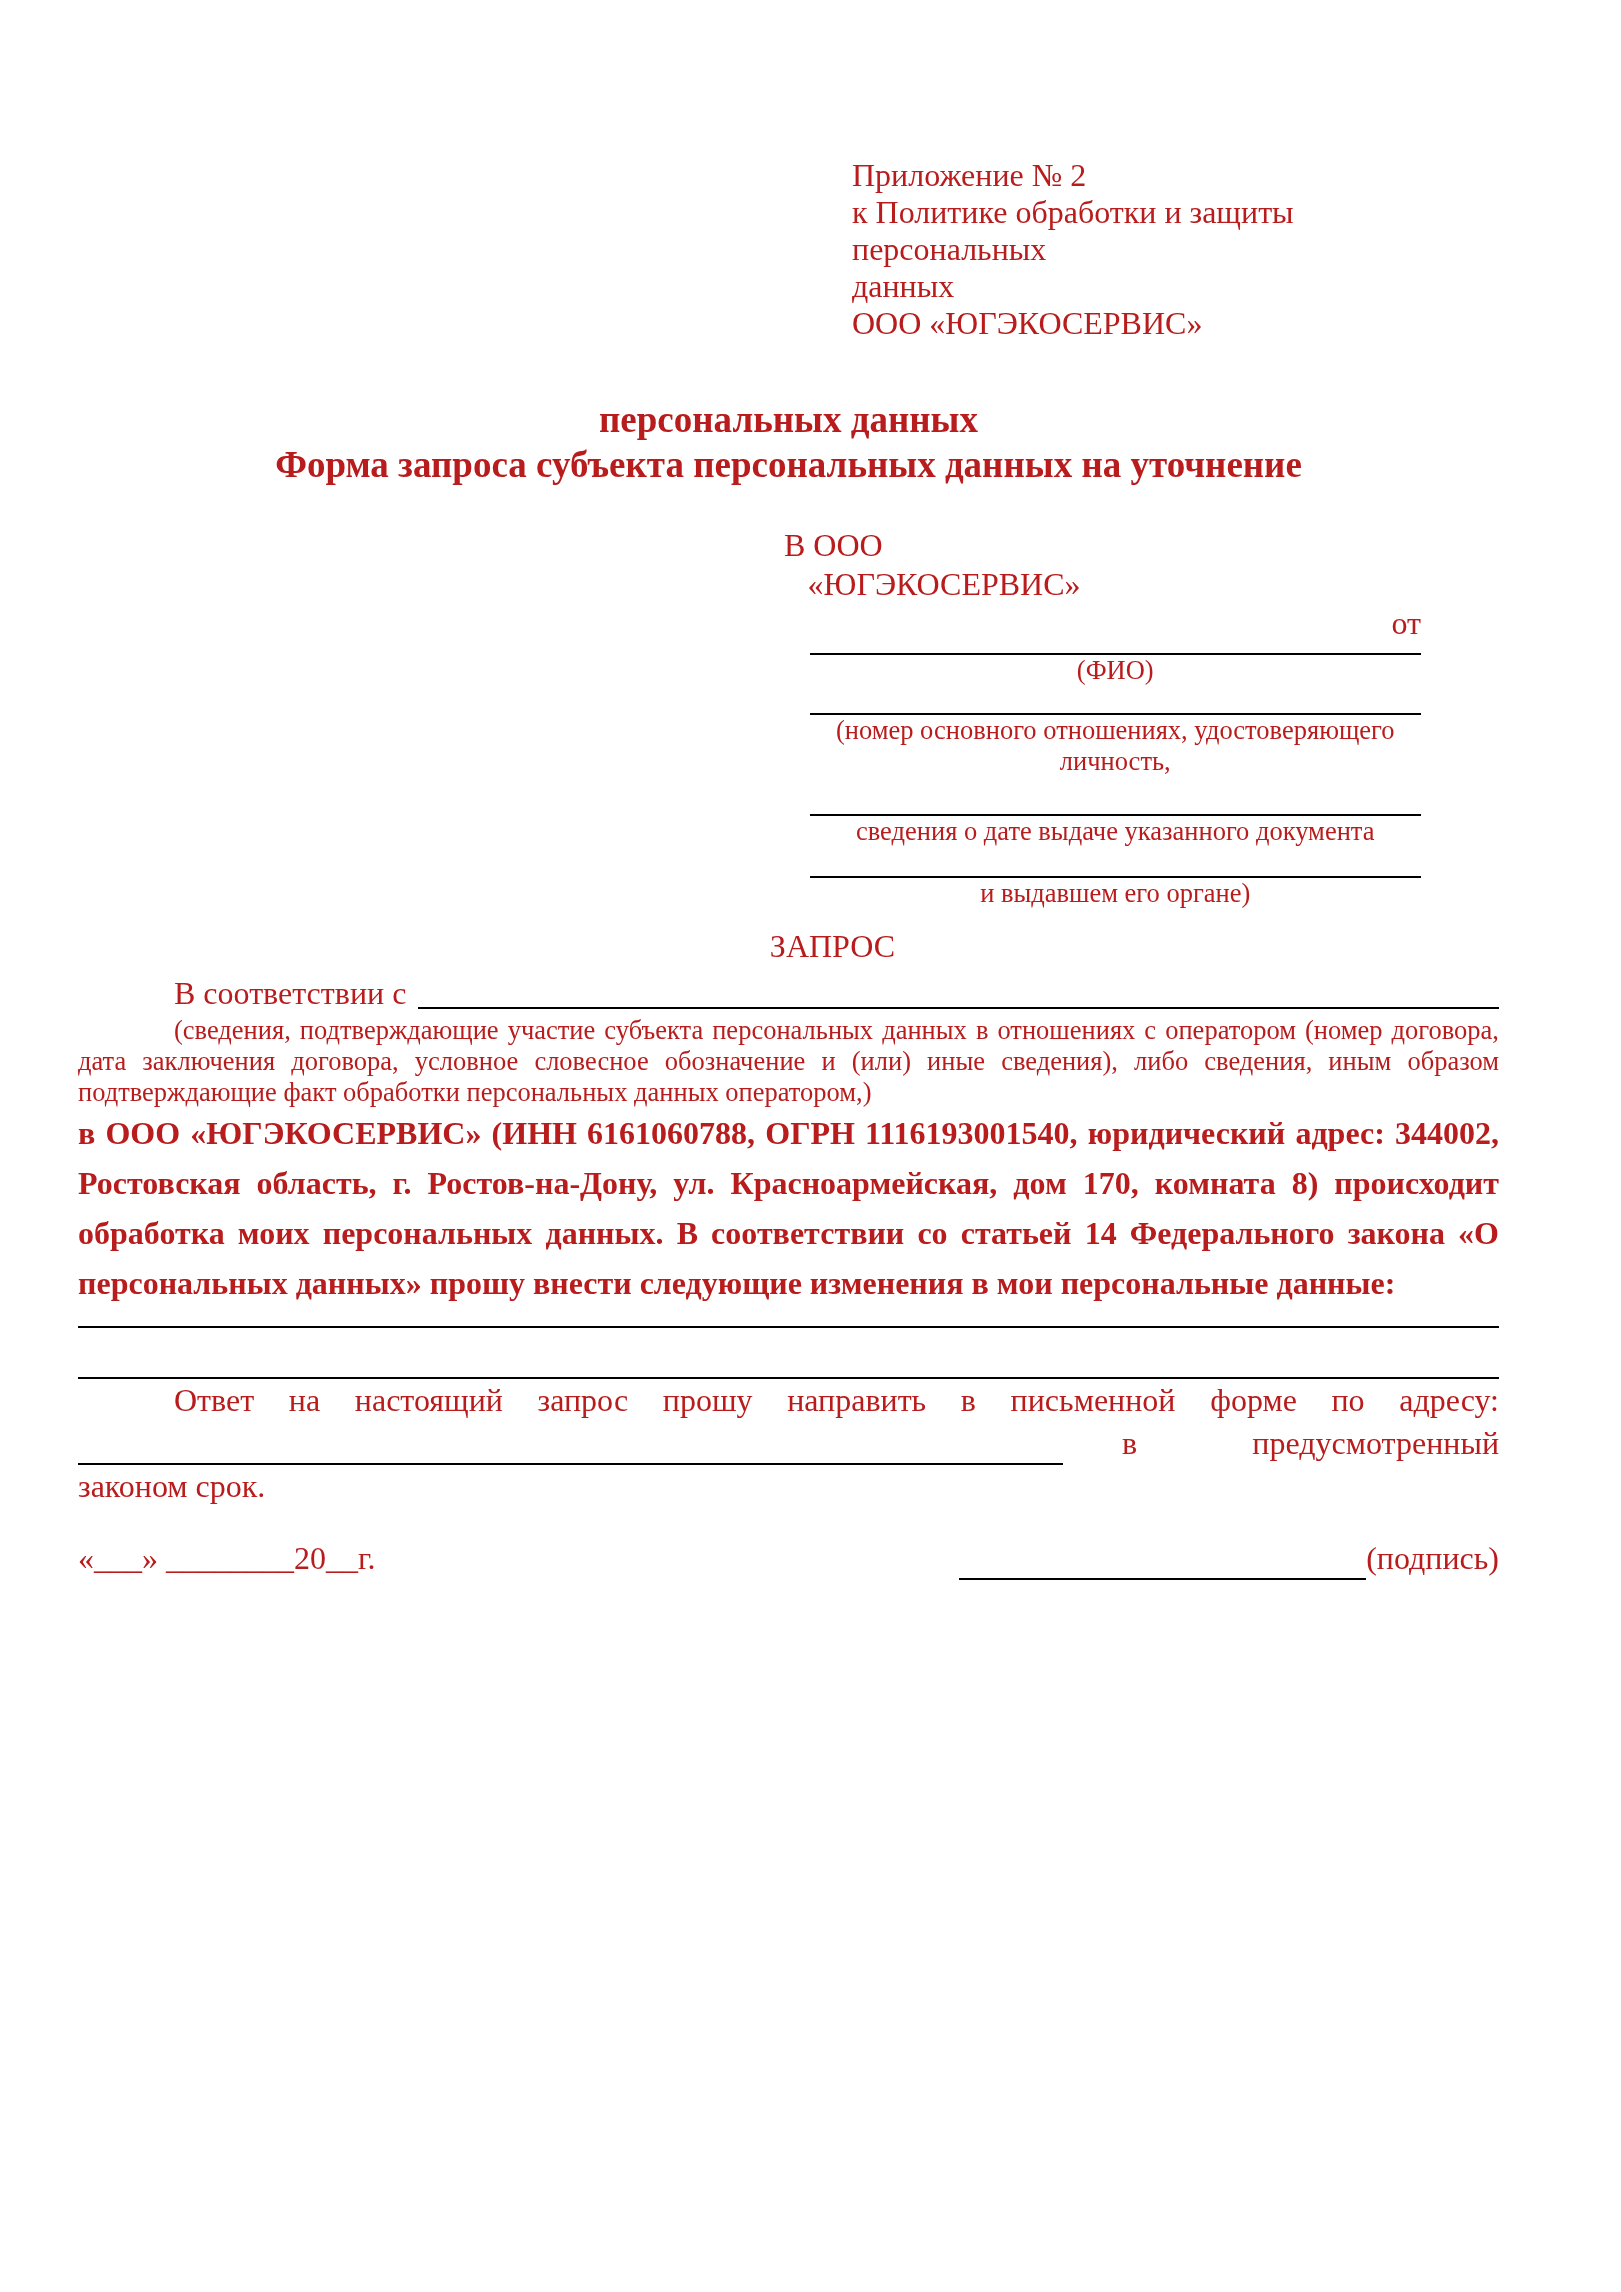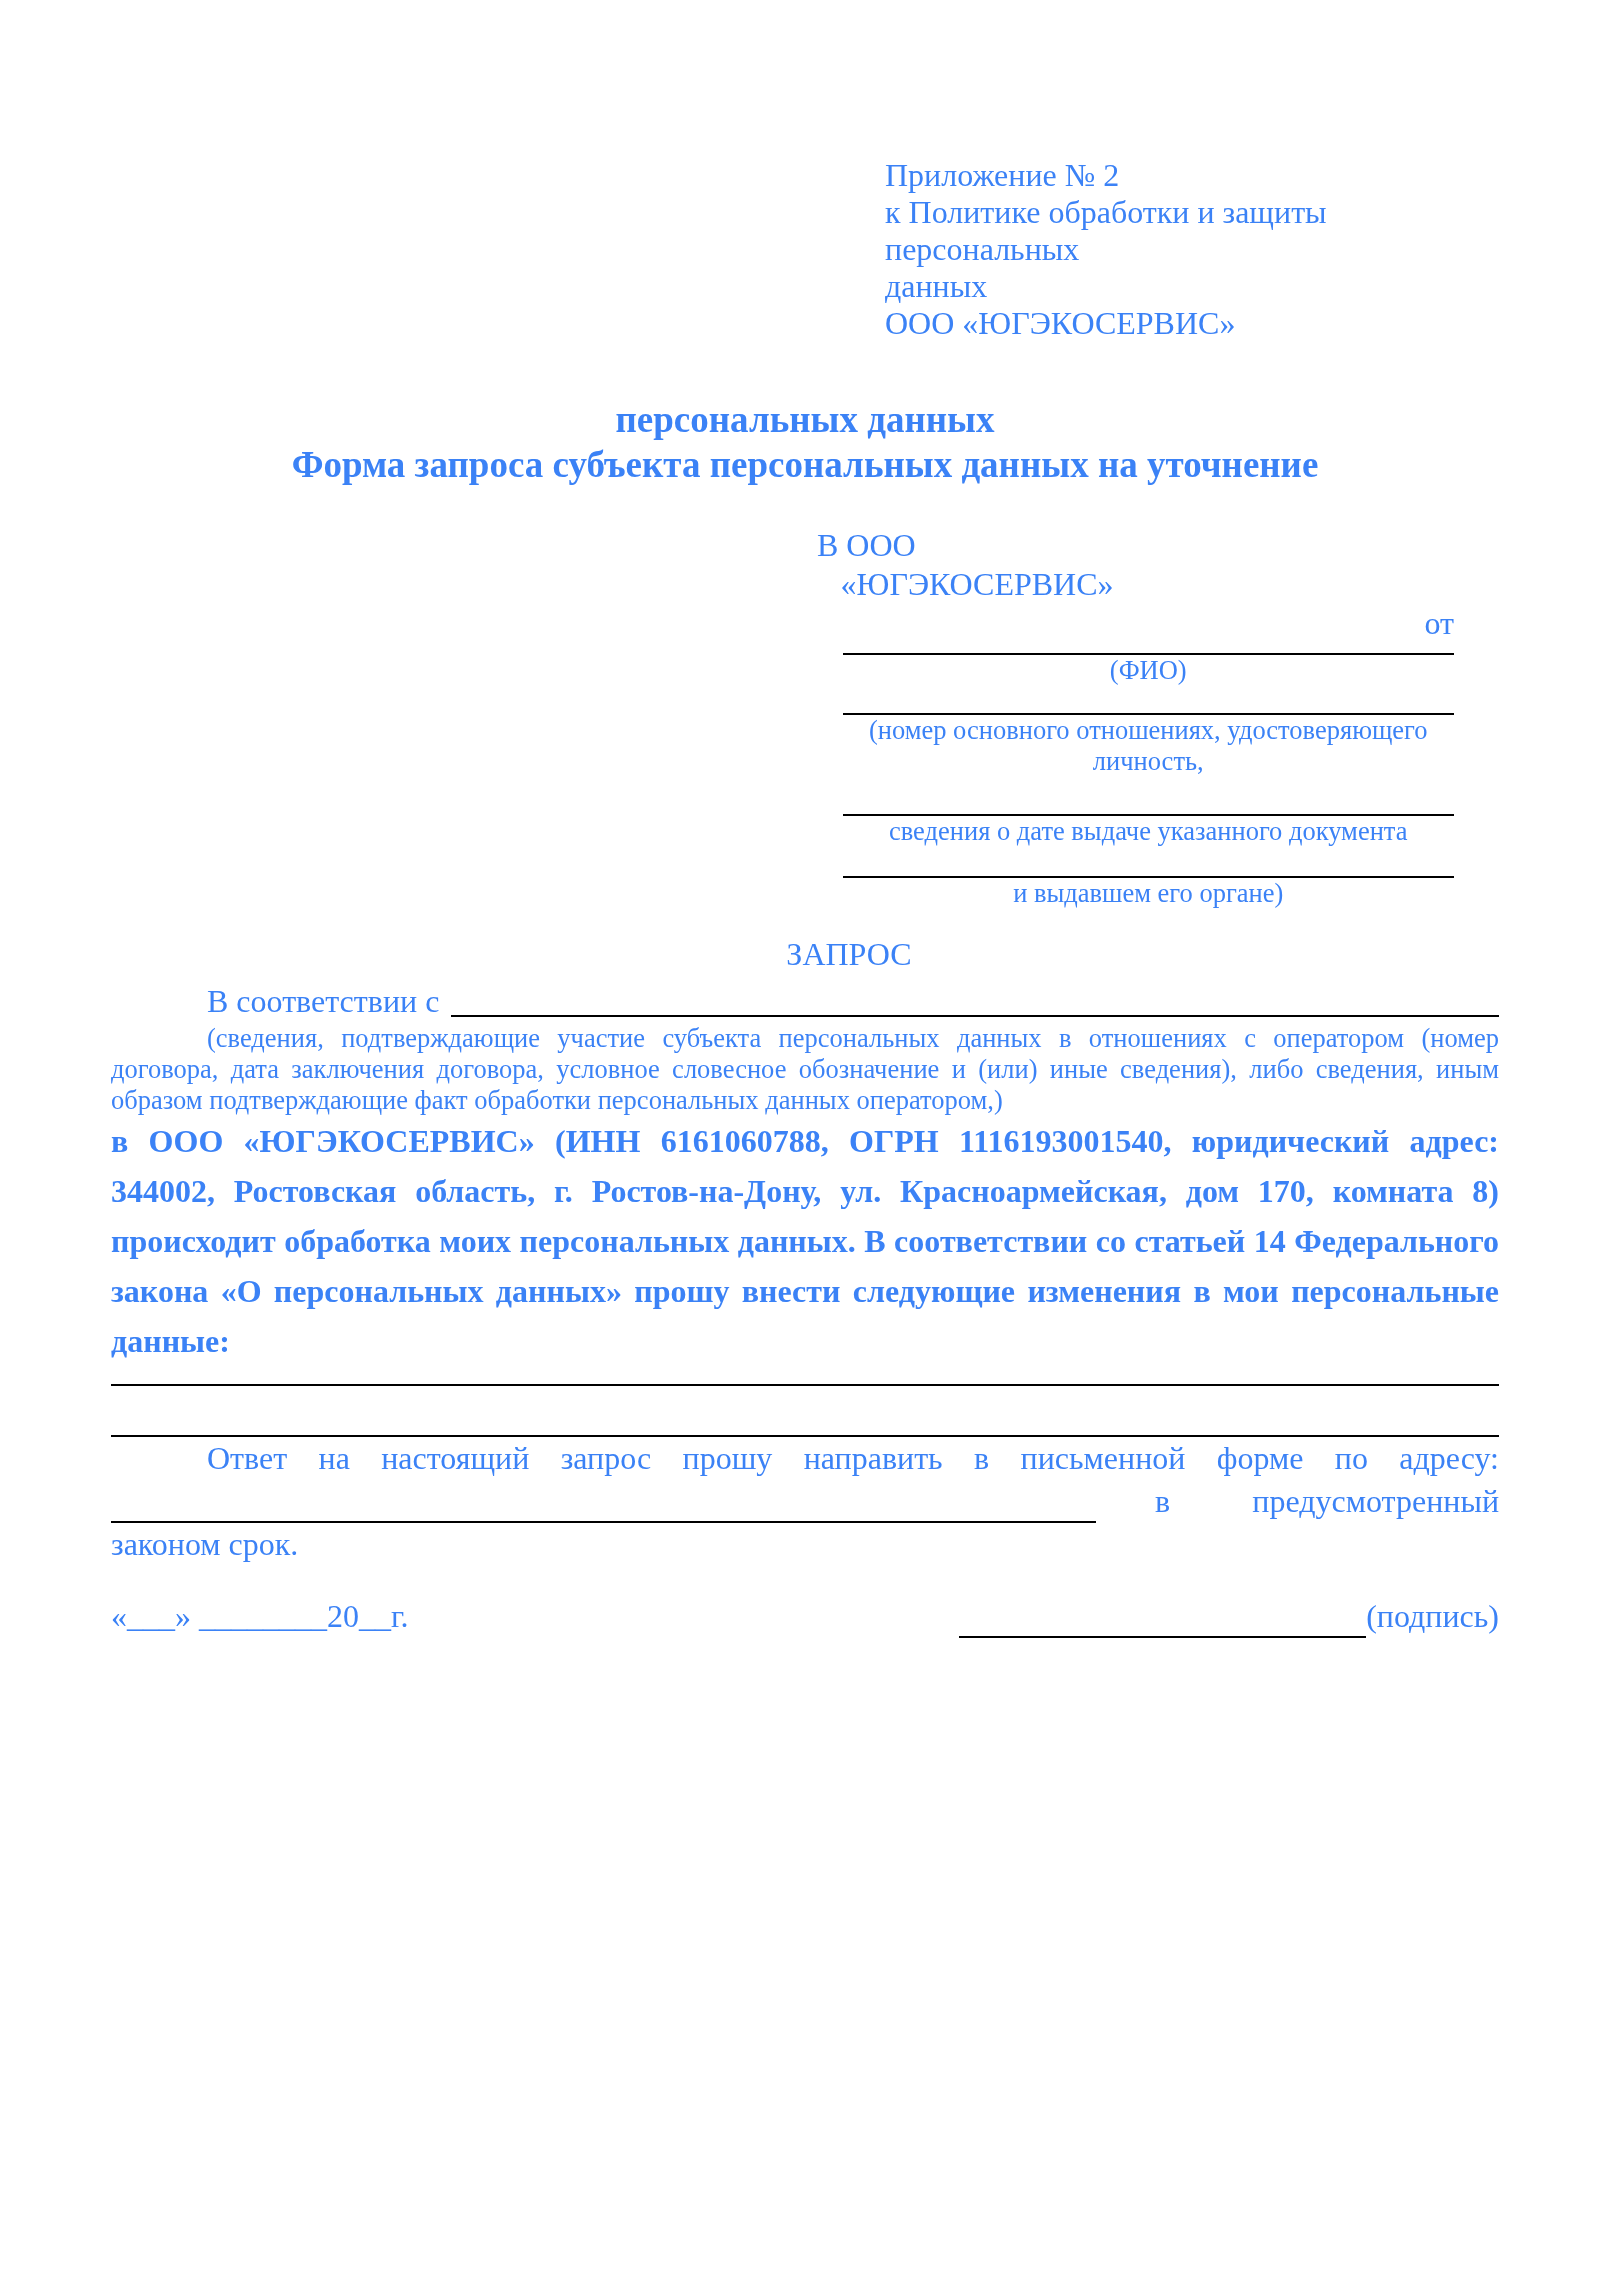--- a/index.html
+++ b/index.html
@@ -6,26 +6,26 @@
     margin: 0;
     padding: 0;
     background: #888;
   }
   .page {
     position: relative;
     width: 1621px;
     height: 2293px;
     margin: 0 auto;
     background: #ffffff;
-    color: #3b82f6;
+    color: #b91c1c;
     font-family: "Liberation Serif", "DejaVu Serif", serif;
     font-size: 32px;
     line-height: 43px;
     box-sizing: border-box;
-    padding: 157px 122px 0 111px;
+    padding: 157px 122px 0 78px;
     overflow: hidden;
   }
   
   .attachment-header {
     margin-left: 774px;
     width: 608px;
     line-height: 37px;
   }
   
   .form-title {
@@ -53,21 +53,21 @@
   .uline.u3 { height: 37px; }
   .uline.u4 { height: 29px; }
   .cap {
     font-size: 26.5px;
     line-height: 31px;
     text-align: center;
     padding-left: 25.5px;
   }
   
   .request-heading {
-    margin-top: 26px;
+    margin-top: 18px;
     text-align: center;
     padding-left: 88px;
     line-height: 39px;
   }
   
   .intro {
     margin-top: 5.9px;
     display: flex;
     align-items: flex-end;
     padding-left: 96px;

